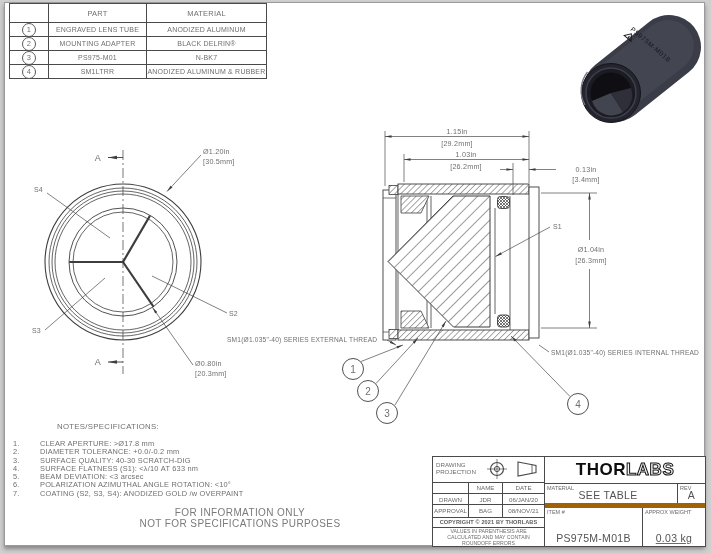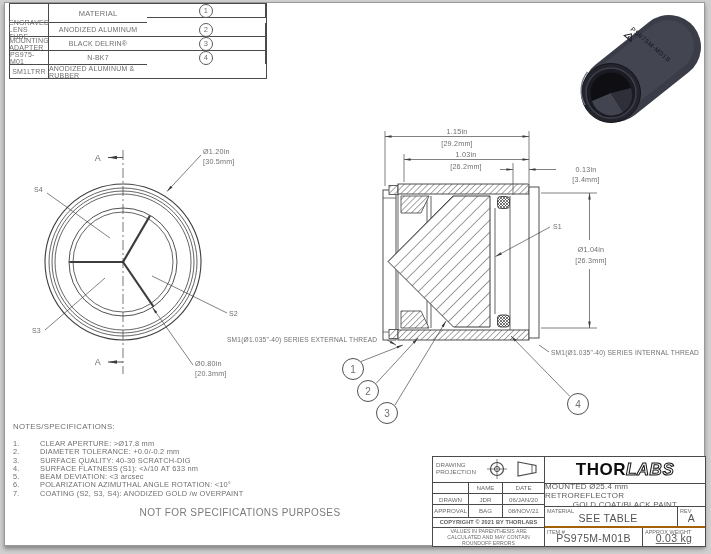--- a/index.html
+++ b/index.html
@@ -13,21 +13,21 @@
   .ptable>div{border-right:1px solid #4a4a4a;border-bottom:1px solid #4a4a4a;
           display:flex;align-items:center;justify-content:center;font-size:7px;letter-spacing:.2px;}
   .ptable>div.lastcol{border-right:none;}
   .ptable>div.lastrow{border-bottom:none;}
   .ptable .hdr{height:18px;font-size:7.5px;}
   .ptable .cell{height:13px;}
   .bubble{width:12px;height:12px;border:1px solid #5a5a5a;border-radius:50%;
           display:flex;align-items:center;justify-content:center;font-size:7.5px;color:#6f6f6f;}
   
   .notes{position:absolute;left:13px;top:422px;width:330px;color:#6f6f6f;}
-  .notes .ntitle{font-size:7.8px;letter-spacing:.3px;margin-bottom:9px;}
+  .notes .ntitle{font-size:7.8px;letter-spacing:.3px;margin-bottom:9px;margin-left:44px;}
   .nrow{display:grid;grid-template-columns:27px auto;font-size:7.4px;line-height:8.3px;letter-spacing:.2px;}
   
   .disc{position:absolute;left:55px;top:507px;width:370px;text-align:center;color:#7a7a7a;
         font-size:10px;line-height:11px;letter-spacing:.4px;}
   
   .tb{position:absolute;left:432px;top:456px;width:272px;height:89px;border:1px solid #4a4a4a;
       display:flex;color:#6b6b6b;background:#fff;}
   .tb-left{width:111px;border-right:1px solid #4a4a4a;display:flex;flex-direction:column;}
   .tb-proj{height:26px;border-bottom:1px solid #4a4a4a;display:flex;align-items:center;}
   .tb-proj .plab{width:44px;font-size:6.2px;line-height:6.8px;padding-left:3px;}
@@ -37,25 +37,25 @@
   .row3 .c2{width:33px;border-right:1px solid #4a4a4a;}
   .row3 .c3{flex:1;}
   .h11{height:11px;}.h12{height:12px;}
   .tb-copy{height:10px;border-bottom:1px solid #4a4a4a;display:flex;align-items:center;justify-content:center;
            font-size:5.6px;font-weight:bold;color:#5e5e5e;letter-spacing:.1px;}
   .tb-vals{flex:1;display:flex;align-items:center;justify-content:center;text-align:center;
            font-size:5.2px;line-height:6px;color:#6e6e6e;}
   .tb-right{flex:1;display:flex;flex-direction:column;}
   .tb-logo{height:26px;border-bottom:1px solid #4a4a4a;display:flex;align-items:center;justify-content:center;}
   .logoThor{font-size:17px;font-weight:bold;letter-spacing:.5px;color:#0d0d0d;}
-  .logoLabs{font-size:17px;font-weight:bold;letter-spacing:.5px;color:#f5f5f5;font-style:italic;
+  .logoLabs{font-size:17px;font-weight:bold;letter-spacing:.5px;color:#f5f5f5;
             -webkit-text-stroke:1px #0d0d0d;}
   .tb-title{height:22px;border-bottom:1px solid #4a4a4a;display:flex;flex-direction:column;
             align-items:center;justify-content:center;font-size:8px;line-height:9px;color:#5d5d5d;letter-spacing:.2px;}
-  .tb-mat{height:19px;border-bottom:2px solid #a16207;display:flex;gap:6px;}
+  .tb-mat{height:19px;border-bottom:5px solid #a16207;display:flex;gap:6px;}
   .tb-mat .matmain{flex:1;position:relative;display:flex;align-items:flex-end;justify-content:center;}
   .tb-mat .rev{width:27px;border-left:1px solid #4a4a4a;position:relative;display:flex;align-items:flex-end;justify-content:center;}
   .tb-item{flex:1;display:flex;}
   .tb-item .itemmain{flex:1;position:relative;display:flex;align-items:flex-end;justify-content:center;}
   .tb-item .wt{width:62px;border-left:1px solid #4a4a4a;position:relative;display:flex;align-items:flex-end;justify-content:center;text-decoration:underline;}
   .minilab{position:absolute;top:1px;left:2px;font-size:5.5px;color:#6b6b6b;}
   .bigval{font-size:10.5px;color:#535353;letter-spacing:.3px;padding-bottom:2px;}
 </style>
 </head>
 <body>
@@ -216,20 +216,21 @@
       <path d="M585,105 A29.5,29.5 0 0 1 587.5,72" stroke="#767883" stroke-width="1.3" fill="none"></path>
       <g transform="translate(630,30) rotate(40)">
         <text x="0" y="0" font-size="6.5" fill="#171820" letter-spacing="0.6">PS975M-M01B</text>
         <path d="M-1,8 L8,8 L3.5,2 Z M3.5,5 L3.5,8" stroke="#171820" stroke-width="1" fill="none"></path>
       </g>
     </g>
   </svg>
 
   <div class="ptable">
     <div class="hdr"></div>
+    <div class="hdr">PART</div>
     <div class="hdr lastcol">MATERIAL</div>
 
     <div class="cell">
         <span class="bubble">1</span>
       </div>
     <div class="cell">ENGRAVED LENS TUBE</div>
     <div class="cell lastcol">ANODIZED ALUMINUM</div>
 
     <div class="cell">
         <span class="bubble">2</span>
@@ -276,20 +277,21 @@
         <span>6.</span>
         <span>POLARIZATION AZIMUTHAL ANGLE ROTATION: &lt;10°</span>
       </div>
     <div class="nrow">
         <span>7.</span>
         <span>COATING (S2, S3, S4): ANODIZED GOLD /w OVERPAINT</span>
       </div>
   </div>
 
   <div class="disc">
+    <div>FOR INFORMATION ONLY</div>
     <div>NOT FOR SPECIFICATIONS PURPOSES</div>
   </div>
 
   <div class="tb">
     <div class="tb-left">
       <div class="tb-proj">
         <div class="plab">DRAWING PROJECTION</div>
         <svg width="62" height="22" viewBox="0 0 62 22">
           <g stroke="#4a4a4a" fill="none">
             <circle cx="17" cy="11" r="6.5" stroke-width="1.2"></circle>
@@ -317,24 +319,20 @@
         <div class="c3">08/NOV/21</div>
       </div>
       <div class="tb-copy">COPYRIGHT © 2021 BY THORLABS</div>
       <div class="tb-vals">VALUES IN PARENTHESIS ARE CALCULATED AND MAY CONTAIN ROUNDOFF ERRORS</div>
     </div>
     <div class="tb-right">
       <div class="tb-logo">
         <span class="logoThor">THOR</span>
           <span class="logoLabs">LABS</span>
       </div>
-      <div class="tb-title">
-        <div>MOUNTED  Ø25.4 mm RETROREFLECTOR</div>
-        <div>GOLD COAT/BLACK PAINT</div>
-      </div>
       <div class="tb-mat">
         <div class="matmain">
           <span class="minilab">MATERIAL</span>
           <span class="bigval">SEE TABLE</span>
         </div>
         <div class="rev">
           <span class="minilab">REV</span>
           <span class="bigval">A</span>
         </div>
       </div>

